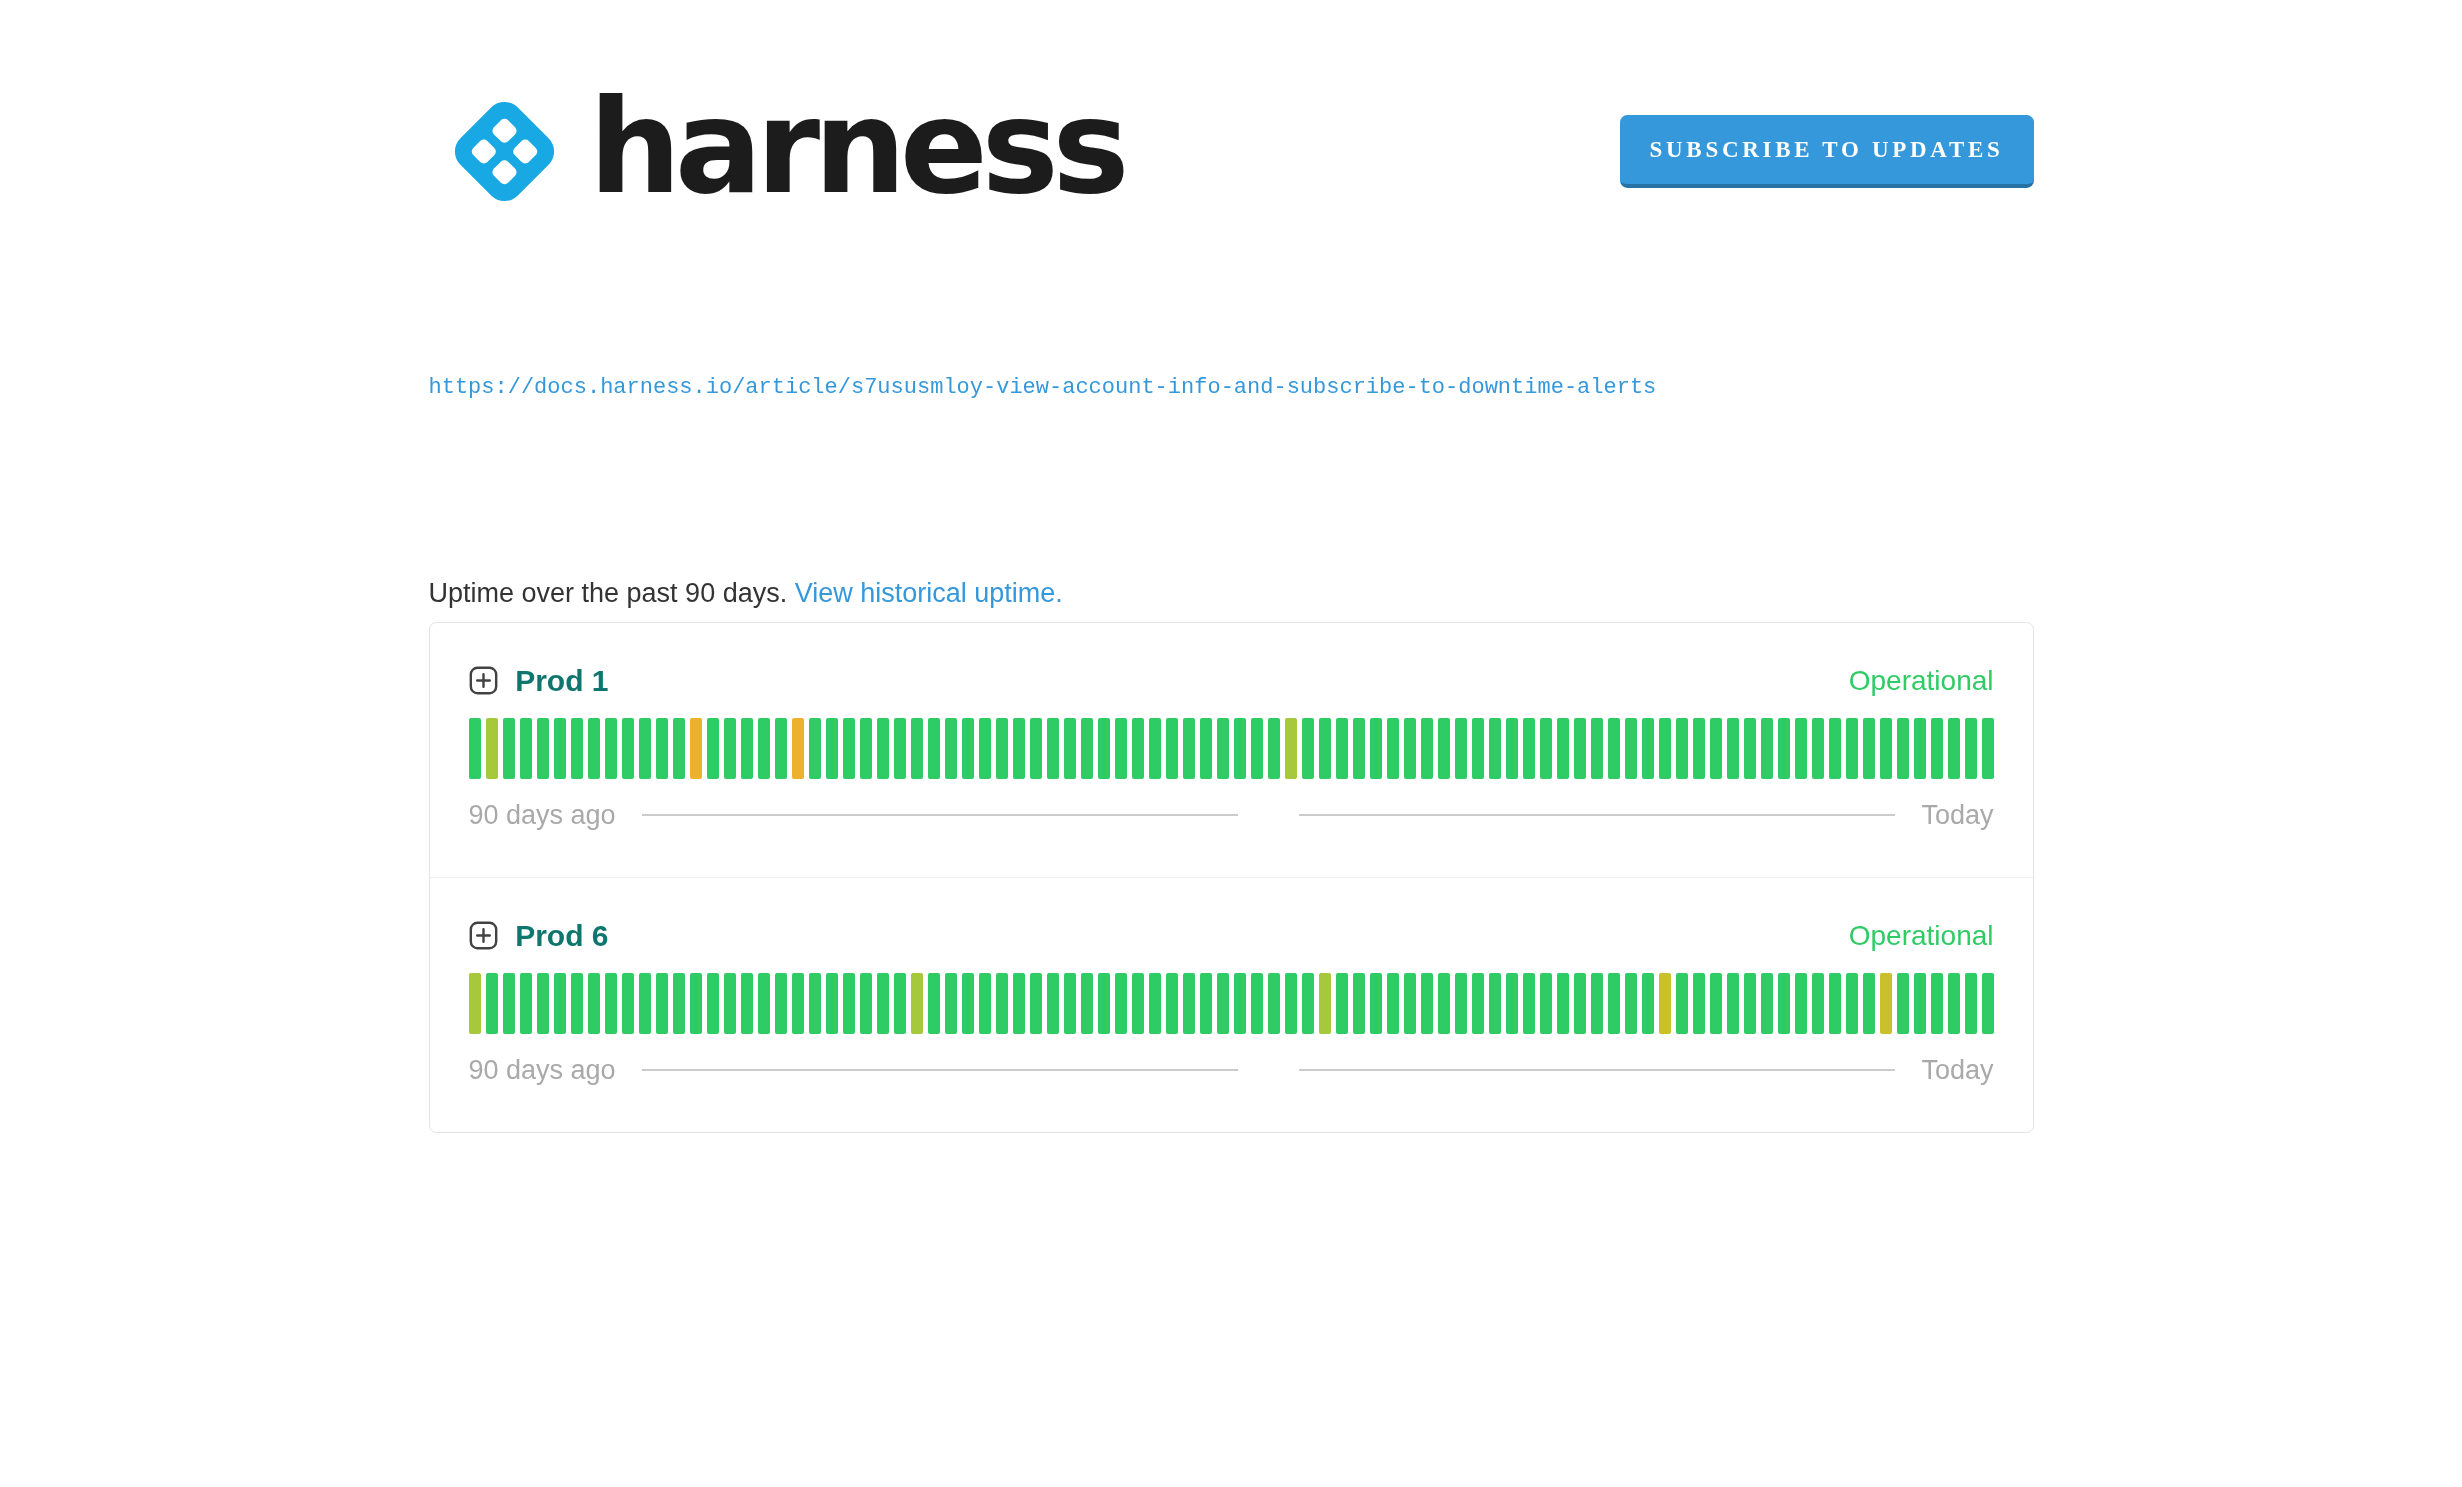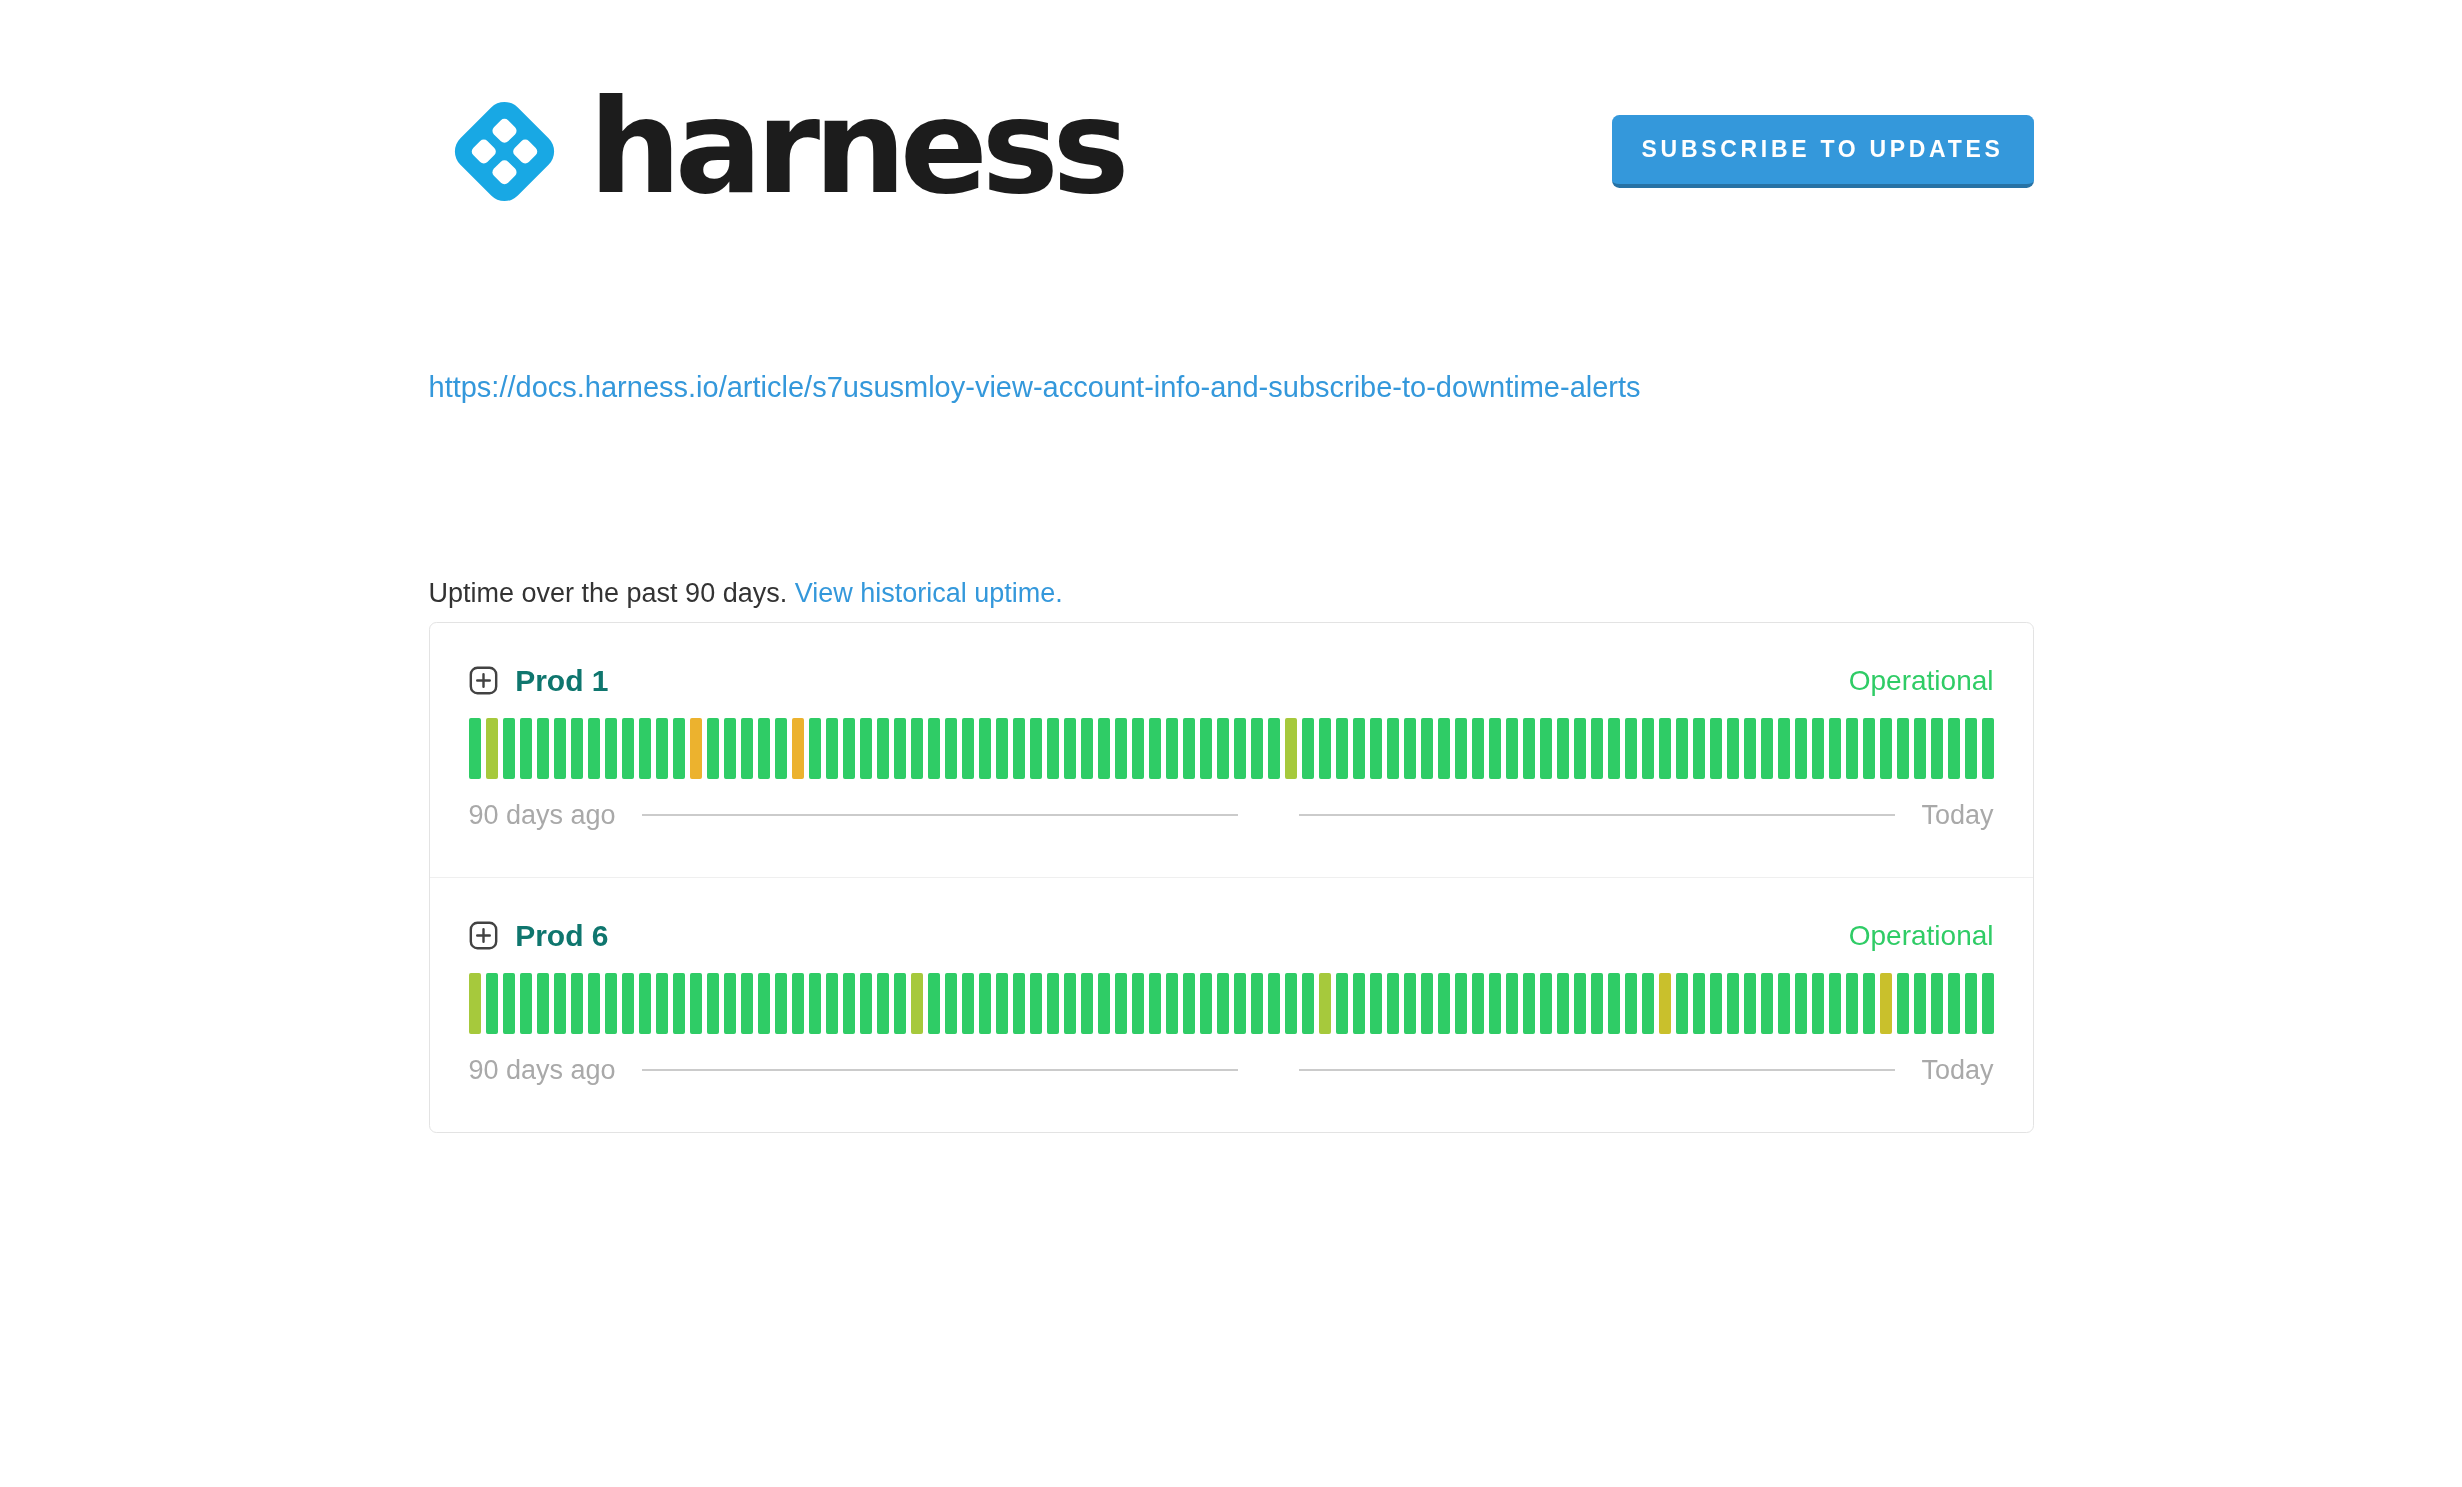--- a/index.html
+++ b/index.html
@@ -31,21 +31,21 @@
     line-height: 1;
     margin-left: 9.3px;
     margin-top: -9.3px;
   }
   .subscribe-btn {
     background: var(--blue, #3498DB);
     border: none;
     border-bottom: 4.6px solid rgba(0,0,0,0.25);
     border-radius: 7.4px;
     color: #fff;
-    font-family: Liberation Sans, sans-serif;
+    font-family: Liberation Serif, serif;
     font-weight: bold;
     font-size: 23px;
     letter-spacing: 3.7px;
     padding: 0 30px;
     height: 73px;
     cursor: pointer;
   }
 
   
   .status-banner {
@@ -73,24 +73,25 @@
   }
   .about p {
     margin-top: 32px;
     font-size: 29px;
     line-height: 43px;
     color: #333;
   }
   .about a {
     display: inline-block;
     margin-top: 3.7px;
-    font-size: 29px;
+    font-size: 22px;
     line-height: 43px;
     color: var(--link, #3498DB);
     text-decoration: none;
+    font-family: Liberation Mono, monospace;
   }
 
   
   .uptime-caption {
     margin-top: 169px;
     text-align: left;
     font-size: 27px;
     color: #333;
   }
   .uptime-caption a { color: var(--link, #3498DB); text-decoration: none; }

